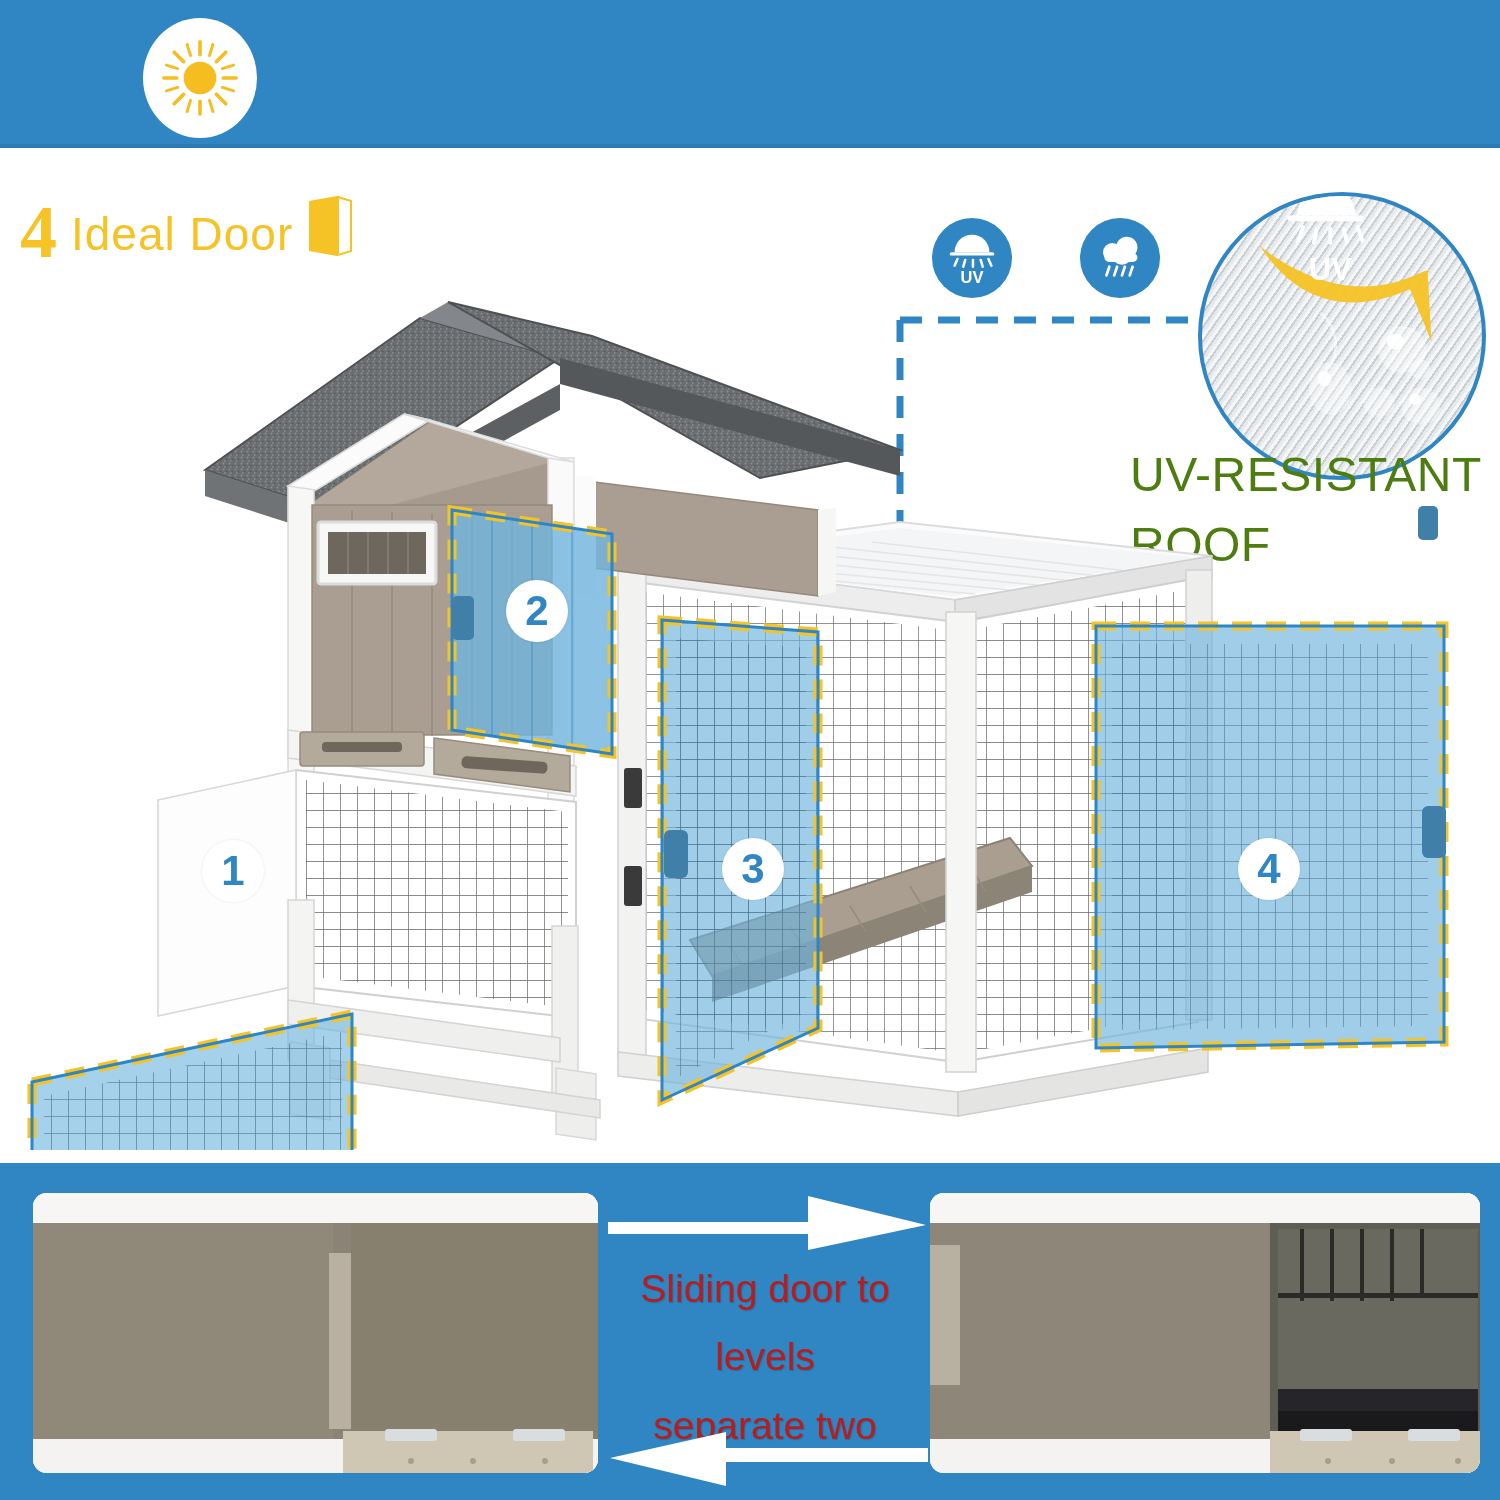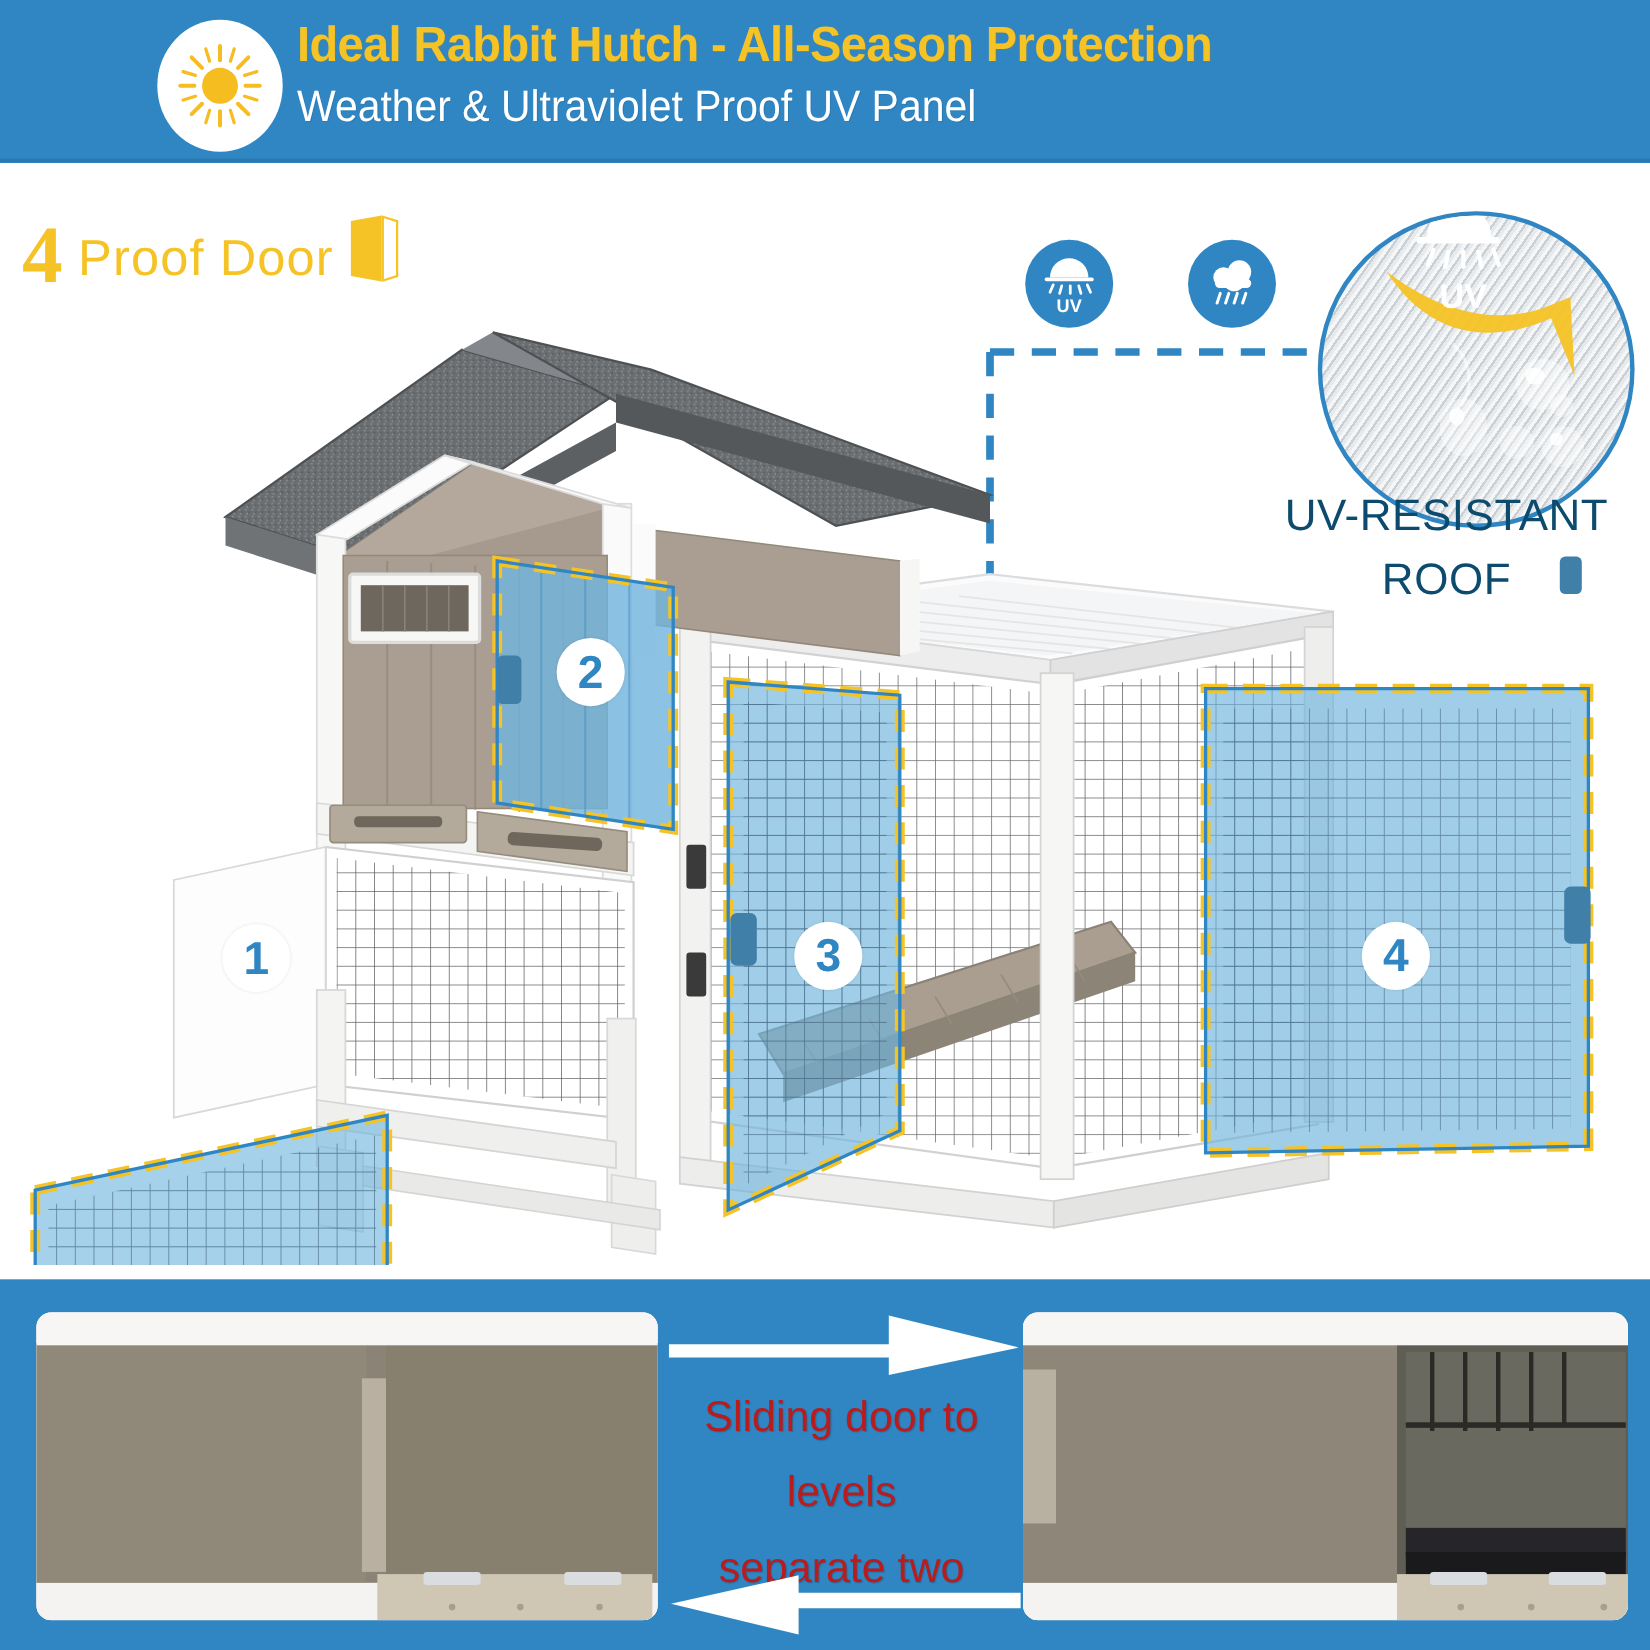--- a/index.html
+++ b/index.html
@@ -75,22 +75,22 @@
       repeating-linear-gradient(125deg,
         #f4f6f7 0px, #f4f6f7 3px,
         #c9cfd3 3px, #c9cfd3 5px,
         #e7eaec 5px, #e7eaec 8px);
   }
   .roof-circle svg { position:absolute; left:0; top:0; width:100%; height:100%; }
 
   
   .roof-caption {
     position:absolute; left:1130px; top:440px; width:370px;
-    text-align:center; color:#0c4a6e;
-    font-size:40px; line-height:1.45; letter-spacing:0.5px;
+    color:#4d7c0f;
+    font-size:48px; line-height:1.45; letter-spacing:0.5px;
   }
 
   
   .leader { position:absolute; left:880px; top:290px; width:360px; height:420px; }
 
   
   .product { position:absolute; left:0; top:300px; width:1500px; height:850px; }
   .product svg { width:100%; height:100%; display:block; }
 
   
@@ -154,29 +154,25 @@
         <line x1="11" y1="35" x2="24" y2="39"></line>
         <line x1="11" y1="65" x2="24" y2="61"></line>
         <line x1="89" y1="35" x2="76" y2="39"></line>
         <line x1="89" y1="65" x2="76" y2="61"></line>
         <line x1="35" y1="89" x2="39" y2="76"></line>
         <line x1="65" y1="89" x2="61" y2="76"></line>
       </g>
     </svg>
   </div>
 
-  <div class="header-text">
-    <div class="title-line">Ideal Rabbit Hutch - All-Season Protection</div>
-    <div class="subtitle-line">Weather &amp; Ultraviolet Proof UV Panel</div>
-  </div>
 </div>
 
 <div class="access-heading">
   <span class="access-num">4</span>
-  <span class="access-label">Proof Door</span>
+  <span class="access-label">Ideal Door</span>
   <svg class="door-glyph" viewBox="0 0 46 62">
     <polygon points="2,6 30,1 30,61 2,56" fill="#f5c326"></polygon>
     <polygon points="31,2 44,6 44,56 31,60" fill="none" stroke="#f5c326" stroke-width="2"></polygon>
   </svg>
 </div>
 
 <div class="uv-badge" id="badge-sun">
   <svg viewBox="0 0 64 64" aria-hidden="true">
     <path d="M14 26 a18 18 0 0 1 36 0 z" fill="#ffffff"></path>
     <rect x="9" y="26" width="46" height="3.5" rx="1.6" fill="#ffffff"></rect>

